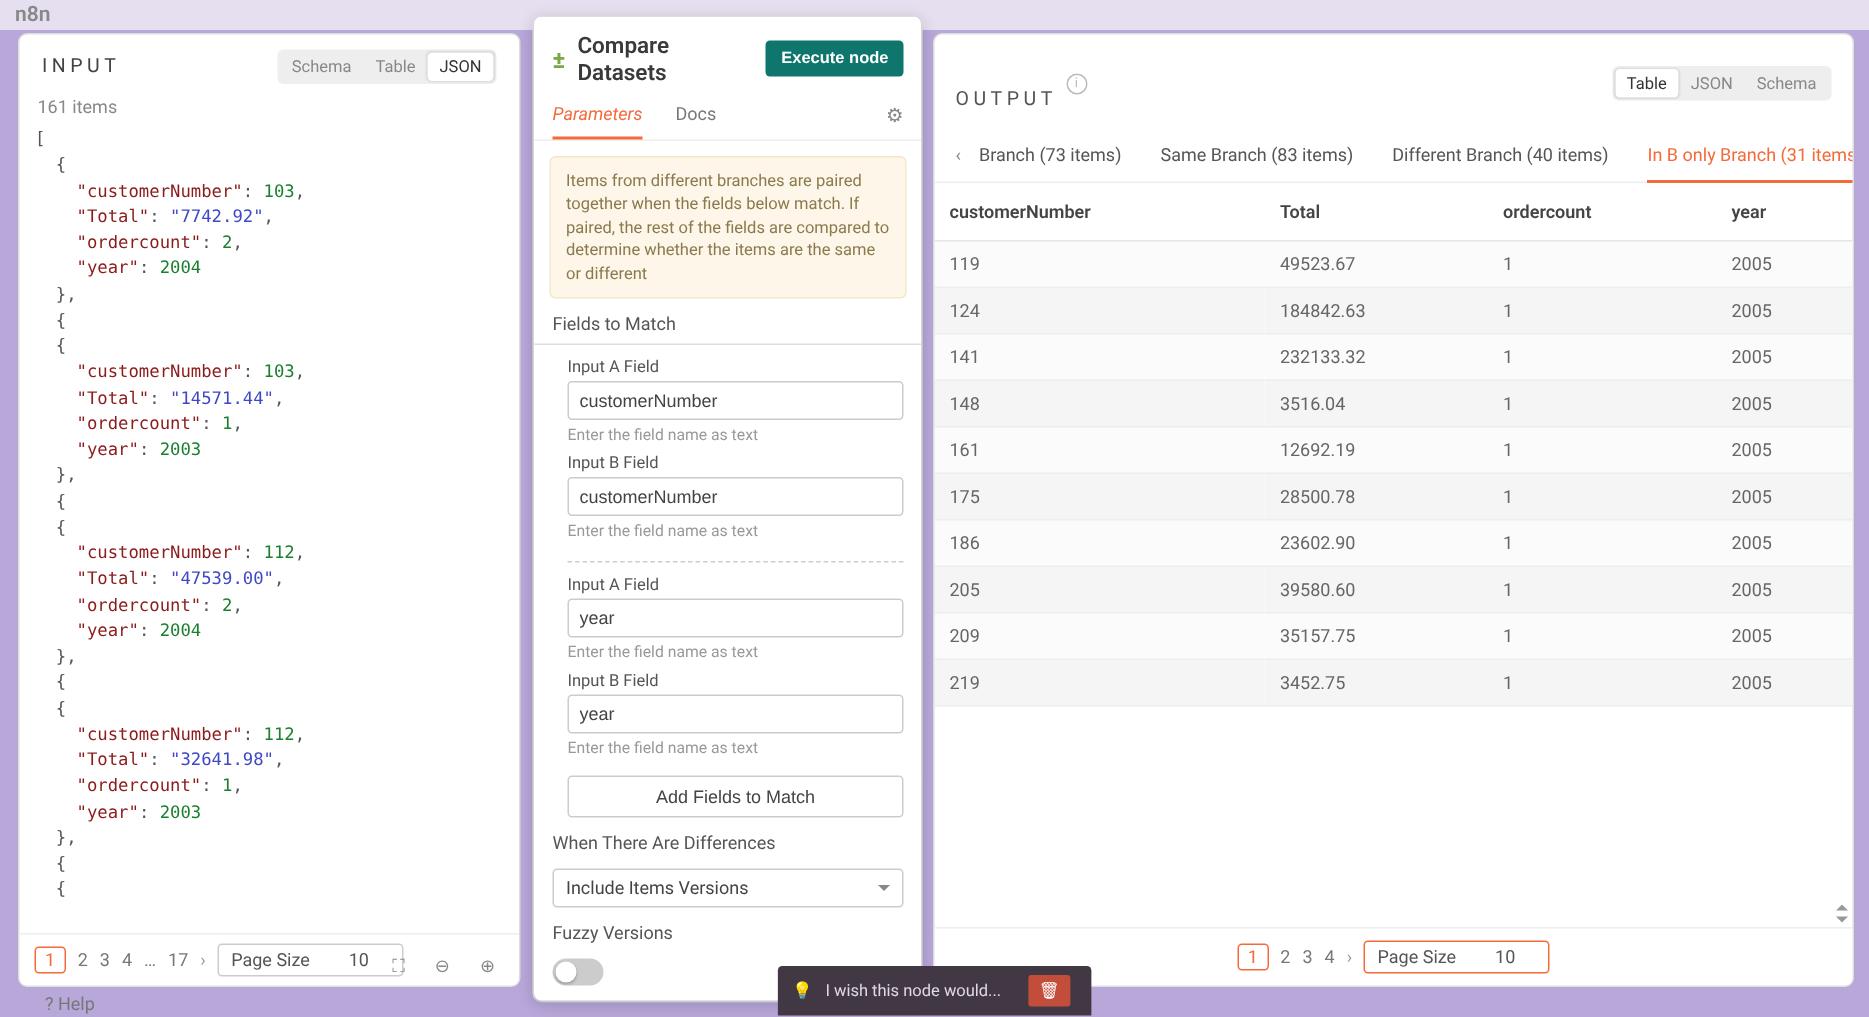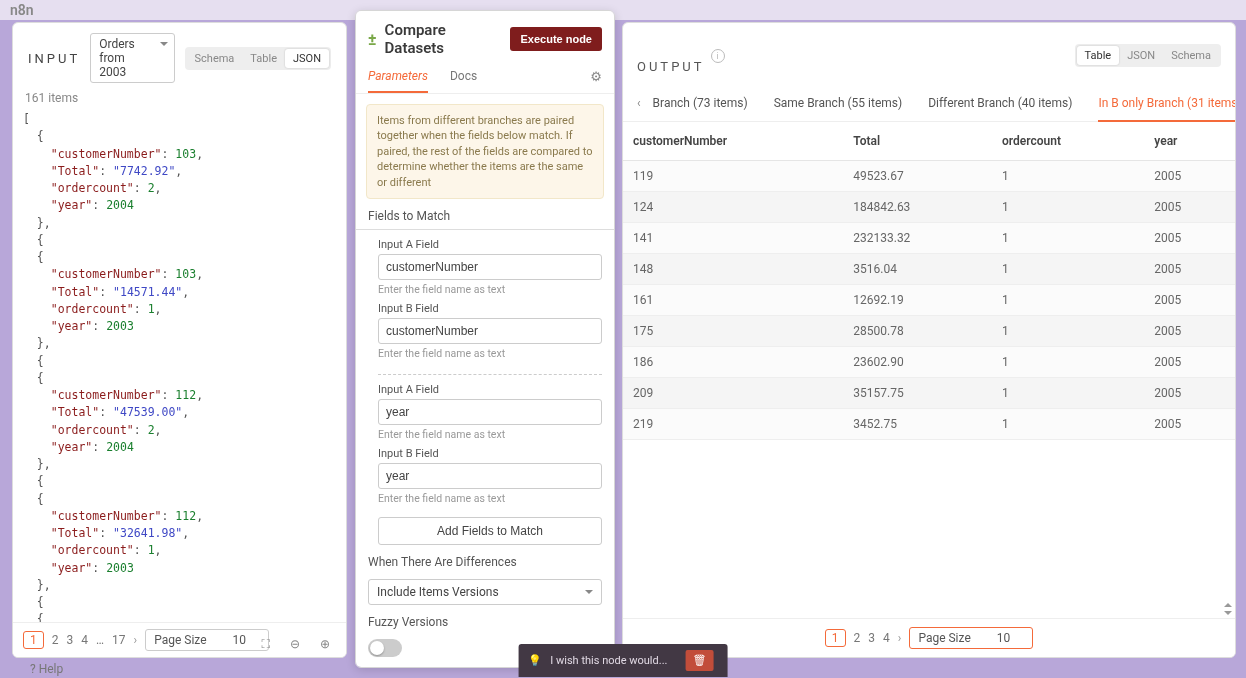--- a/index.html
+++ b/index.html
@@ -83,21 +83,21 @@
     border:1px solid #ccc; border-radius:3px; padding:3px 22px 3px 8px; font-size:12px; color:#555;
     display:flex; gap:10px; align-items:center;
   }
   .page-size.orange { border-color:#f46a3a; }
   .foot-icons { position:absolute; right:16px; bottom:6px; display:flex; gap:20px; color:#888;}
   
   .cp-head { display:flex; align-items:center; padding:10px 12px 4px; gap:8px;}
   .plus-icon { color:#7aa849; font-weight:700; font-size:16px;}
   .cp-title { font-size:15px; font-weight:600; color:#3a3a3a; flex:1;}
   .exec-btn {
-    background:#7f1d1d; color:#fff; border:none; border-radius:3px;
+    background:#0f766e; color:#fff; border:none; border-radius:3px;
     padding:6px 10px; font-size:11px; font-weight:600; cursor:pointer;
   }
   .cp-tabs { display:flex; border-bottom:1px solid #eee; font-size:12px; padding:0 12px; position:relative;}
   .cp-tab { padding:8px 0; margin-right:22px; color:#777; cursor:pointer;}
   .cp-tab.active { color:#f46a3a; border-bottom:2px solid #f46a3a;font-style:italic;}
   .gear-icon { position:absolute; right:12px; top:8px; color:#888; font-size:13px;}
   .info-box {
     margin:10px; padding:8px 10px; background:#fdf6e9; border:1px solid #f2e7c9;
     border-radius:4px; font-size:11px; color:#8a7a4d; line-height:1.4;
   }
@@ -157,21 +157,20 @@
 </head>
 <body>
 
 <div class="bg-top">
     <span class="brand">n8n</span>
   </div>
 
 <div class="input-panel">
   <div class="panel-head">
     <span class="panel-title">INPUT</span>
-    <span class="sel-node">Orders from 2003</span>
     <div class="mode-tabs" id="in-mode-tabs">
         <span class="mode-tab">Schema</span>
         <span class="mode-tab">Table</span>
         <span class="mode-tab active">JSON</span>
       </div>
   </div>
   <div class="item-count">161 items</div>
   <pre class="json-body" id="json-body">[
   {
     <span class="jkey">"customerNumber"</span><span class="jpunc">:</span> <span class="jnum">103</span><span class="jpunc">,</span>
@@ -261,21 +260,21 @@
     <span class="info-i">i</span>
     <div class="mode-tabs" style="margin-left:auto" id="out-mode-tabs">
         <span class="mode-tab active">Table</span>
         <span class="mode-tab">JSON</span>
         <span class="mode-tab">Schema</span>
       </div>
   </div>
   <div class="branch-tabs" id="branch-tabs">
     <span class="chev-left">‹</span>
   <span class="branch-tab">Branch (73 items)</span>
-      <span class="branch-tab">Same Branch (55 items)</span>
+      <span class="branch-tab">Same Branch (83 items)</span>
       <span class="branch-tab">Different Branch (40 items)</span>
       <span class="branch-tab active">In B only Branch (31 items)</span>
     </div>
   <div class="tbl-wrap">
     <table class="tbl">
       <thead>
           <tr id="tbl-head">
             <th>customerNumber</th>
             <th>Total</th>
             <th>ordercount</th>
@@ -319,20 +318,26 @@
             <td>1</td>
             <td>2005</td>
           </tr>
           <tr>
             <td>186</td>
             <td>23602.90</td>
             <td>1</td>
             <td>2005</td>
           </tr>
           <tr>
+            <td>205</td>
+            <td>39580.60</td>
+            <td>1</td>
+            <td>2005</td>
+          </tr>
+          <tr>
             <td>209</td>
             <td>35157.75</td>
             <td>1</td>
             <td>2005</td>
           </tr>
           <tr>
             <td>219</td>
             <td>3452.75</td>
             <td>1</td>
             <td>2005</td>

